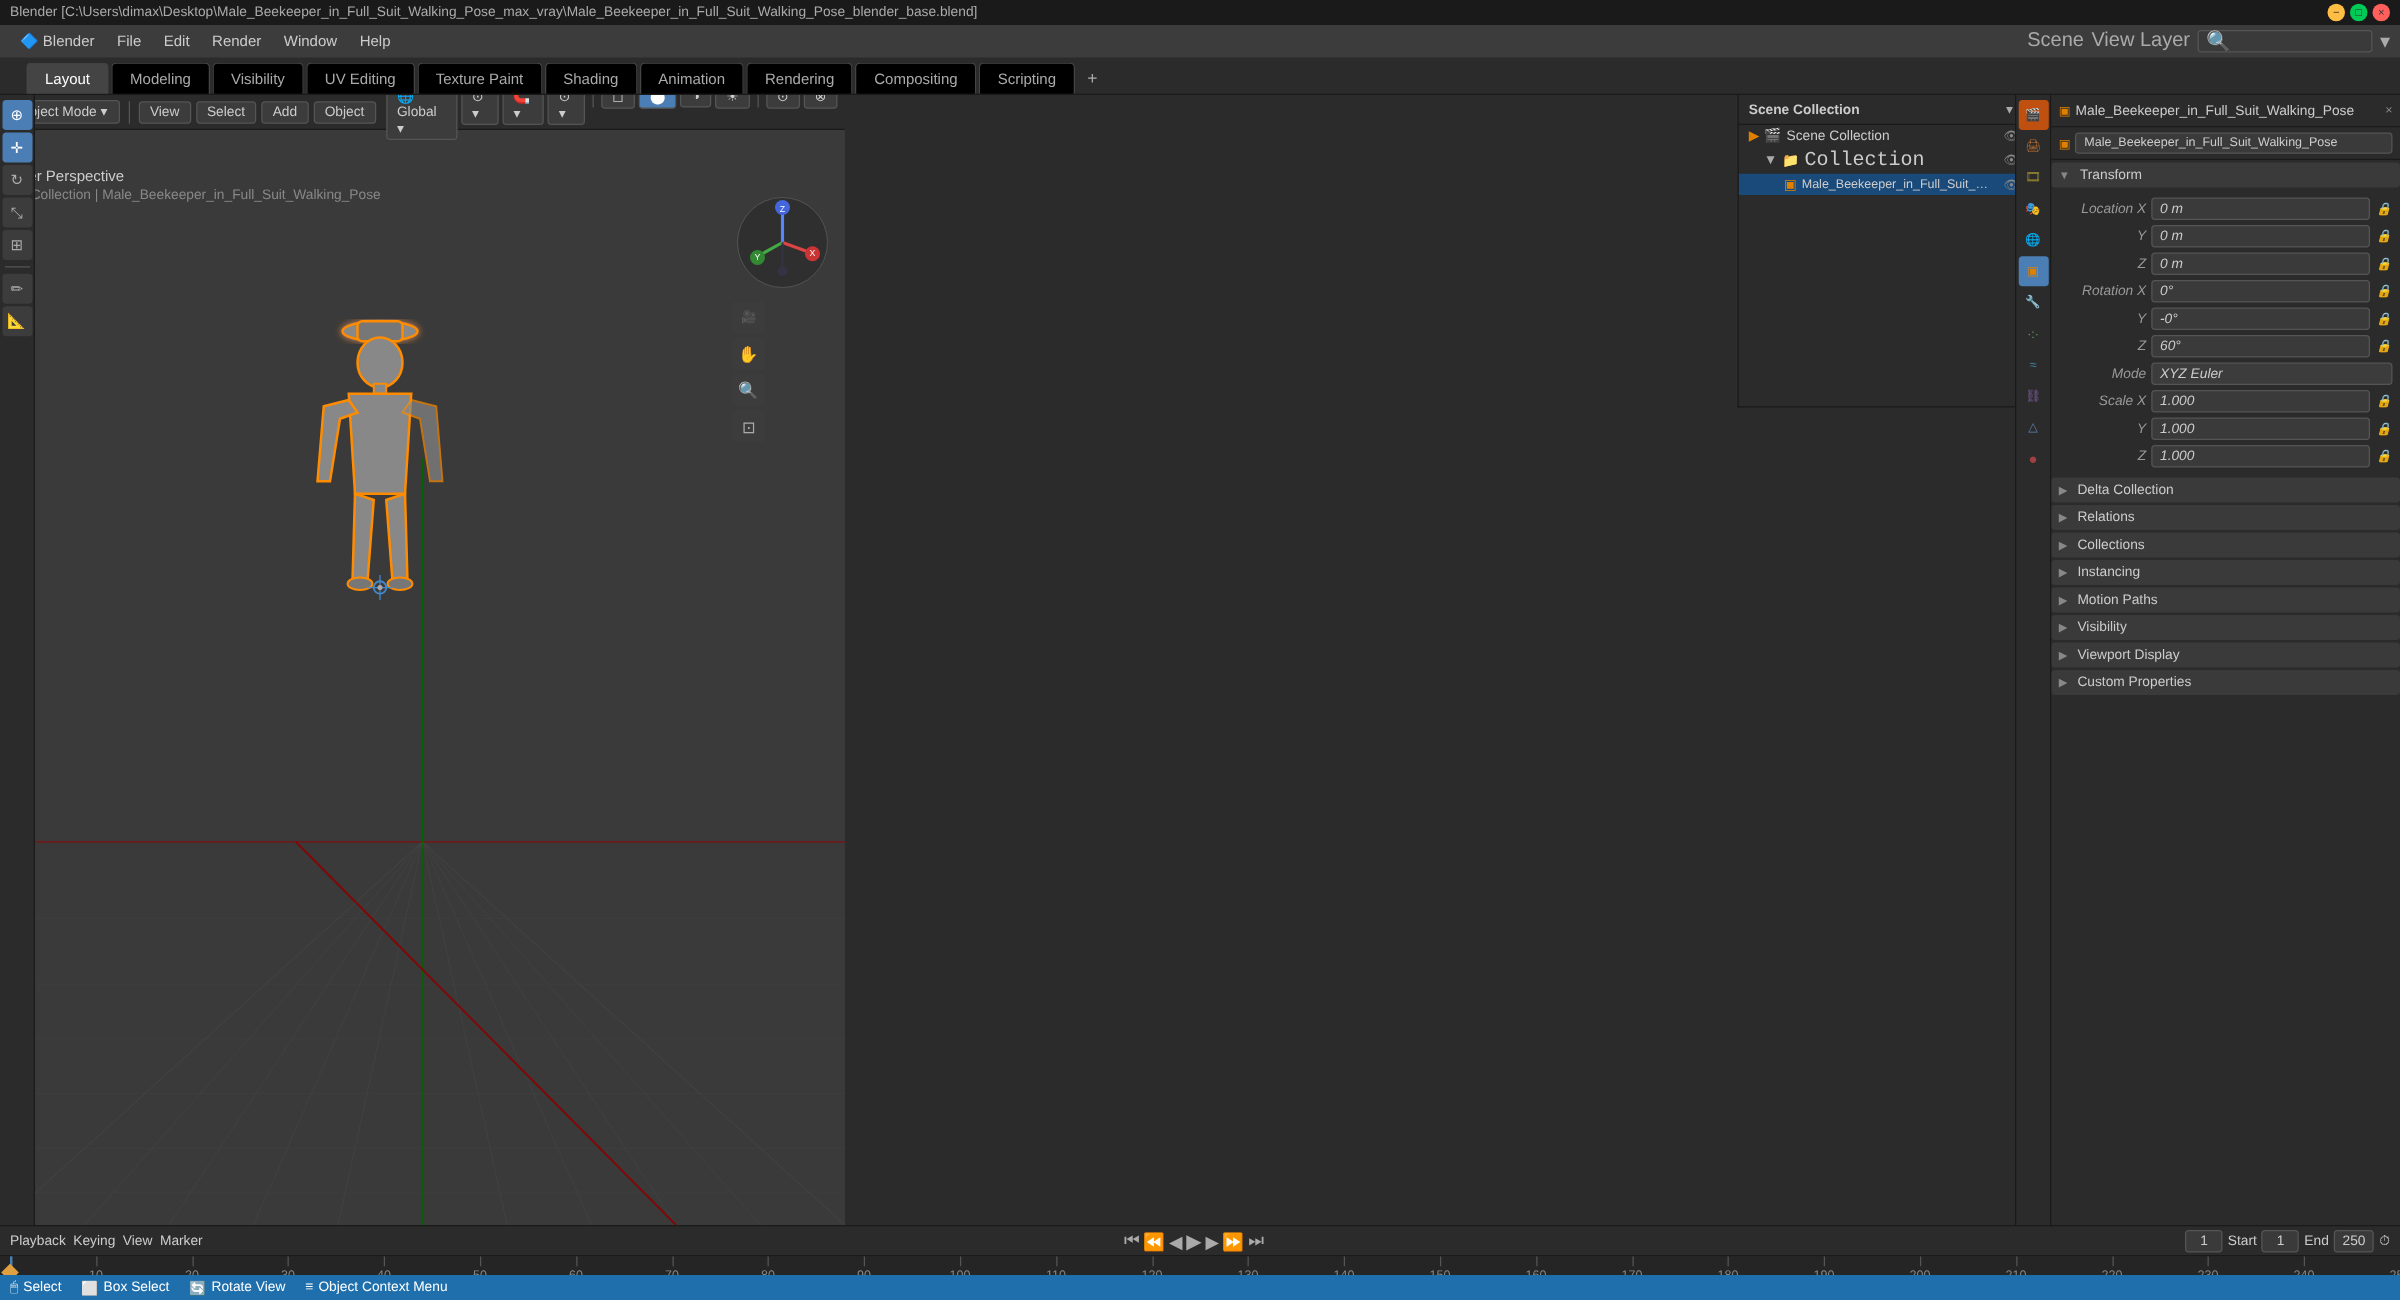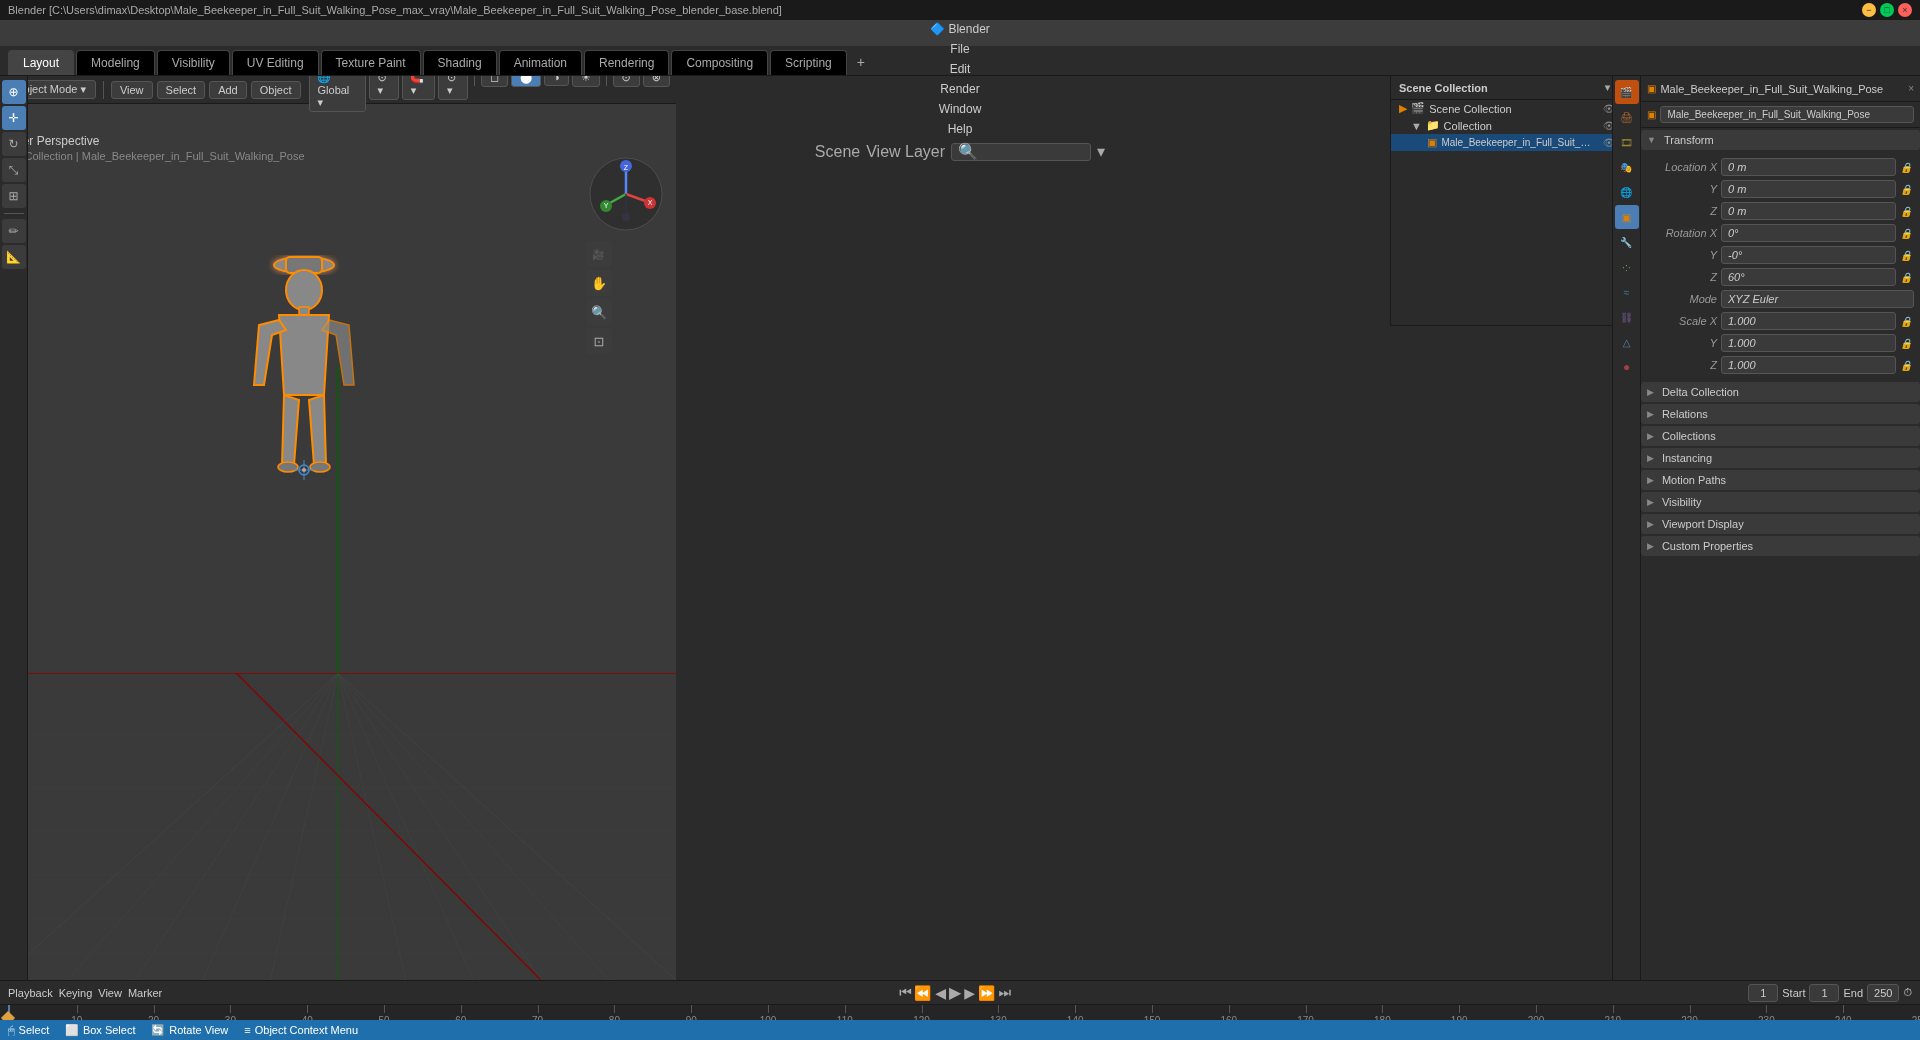--- a/index.html
+++ b/index.html
@@ -57,41 +57,40 @@
       top: 20px;
       left: 0;
       right: 0;
       height: 26px;
       background: #3c3c3c;
       display: flex;
       align-items: center;
       padding: 0 8px;
       gap: 2px;
       z-index: 99;
-      flex-direction: column;
     }
     .menu-item {
       padding: 2px 8px;
       font-size: 12px;
       color: #ccc;
       cursor: pointer;
       border-radius: 3px;
     }
 
     
     #workspace-tabs {
       position: absolute;
       top: 46px;
       left: 0;
       right: 0;
       height: 30px;
       background: #2b2b2b;
       display: flex;
       align-items: flex-end;
-      padding: 0 8px;
+      padding: 0 21px;
       z-index: 98;
       border-bottom: 1px solid #1a1a1a;
     }
     .workspace-tab {
       padding: 5px 14px;
       font-size: 12px;
       color: #aaa;
       cursor: pointer;
       border-radius: 4px 4px 0 0;
       background: #000000;
@@ -661,21 +660,21 @@
     <div class="outliner-item">
       <span style="color:#e08000;font-size:11px;">▶</span>
       <span style="font-size:11px;color:#ccc;">🎬</span>
       <span style="font-size:11px;">Scene Collection</span>
       <span style="margin-left:auto;font-size:10px;color:#888;">👁</span>
       <span style="font-size:10px;color:#888;">📷</span>
     </div>
     <div class="outliner-item" style="padding-left:20px;">
       <span style="color:#aaa;font-size:11px;">▼</span>
       <span style="font-size:11px;color:#c8c8c8;">📁</span>
-      <span style="font-size:11px;">Collection</span>
+      <span style="font-size:16px;font-family:Liberation Mono, monospace;">Collection</span>
       <span style="margin-left:auto;font-size:10px;color:#888;">👁</span>
       <span style="font-size:10px;color:#888;">📷</span>
     </div>
     <div class="outliner-item selected" style="padding-left:36px;">
       <span style="font-size:11px;color:#e08000;">▣</span>
       <span style="font-size:10px;max-width:150px;overflow:hidden;text-overflow:ellipsis;white-space:nowrap;">Male_Beekeeper_in_Full_Suit_Walking_Pose</span>
       <span style="margin-left:auto;font-size:10px;color:#888;">👁</span>
       <span style="font-size:10px;color:#888;">📷</span>
     </div>
   </div>

